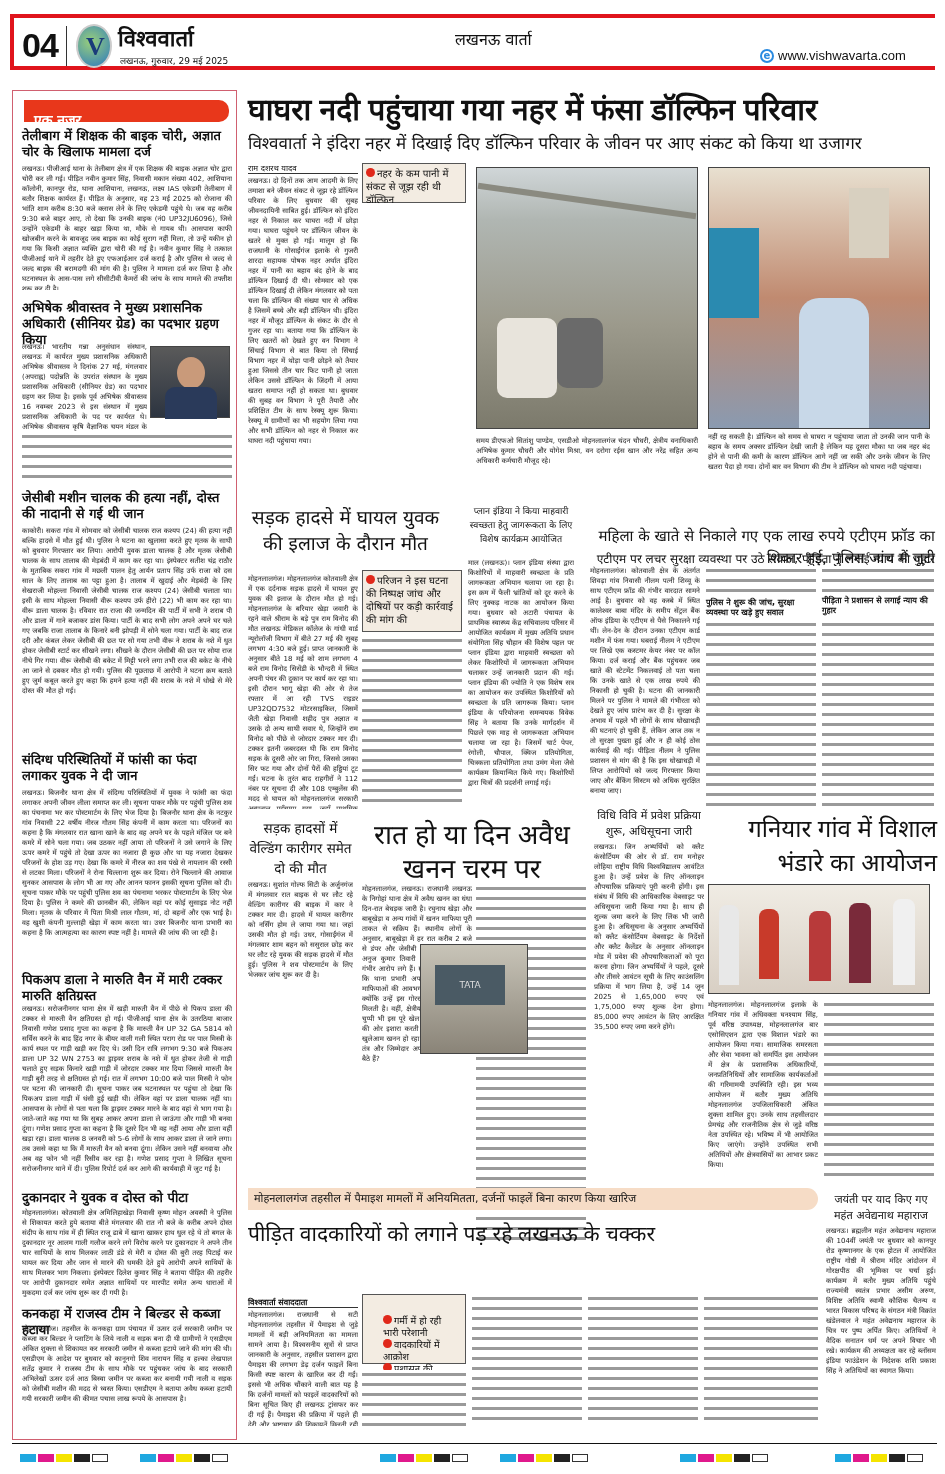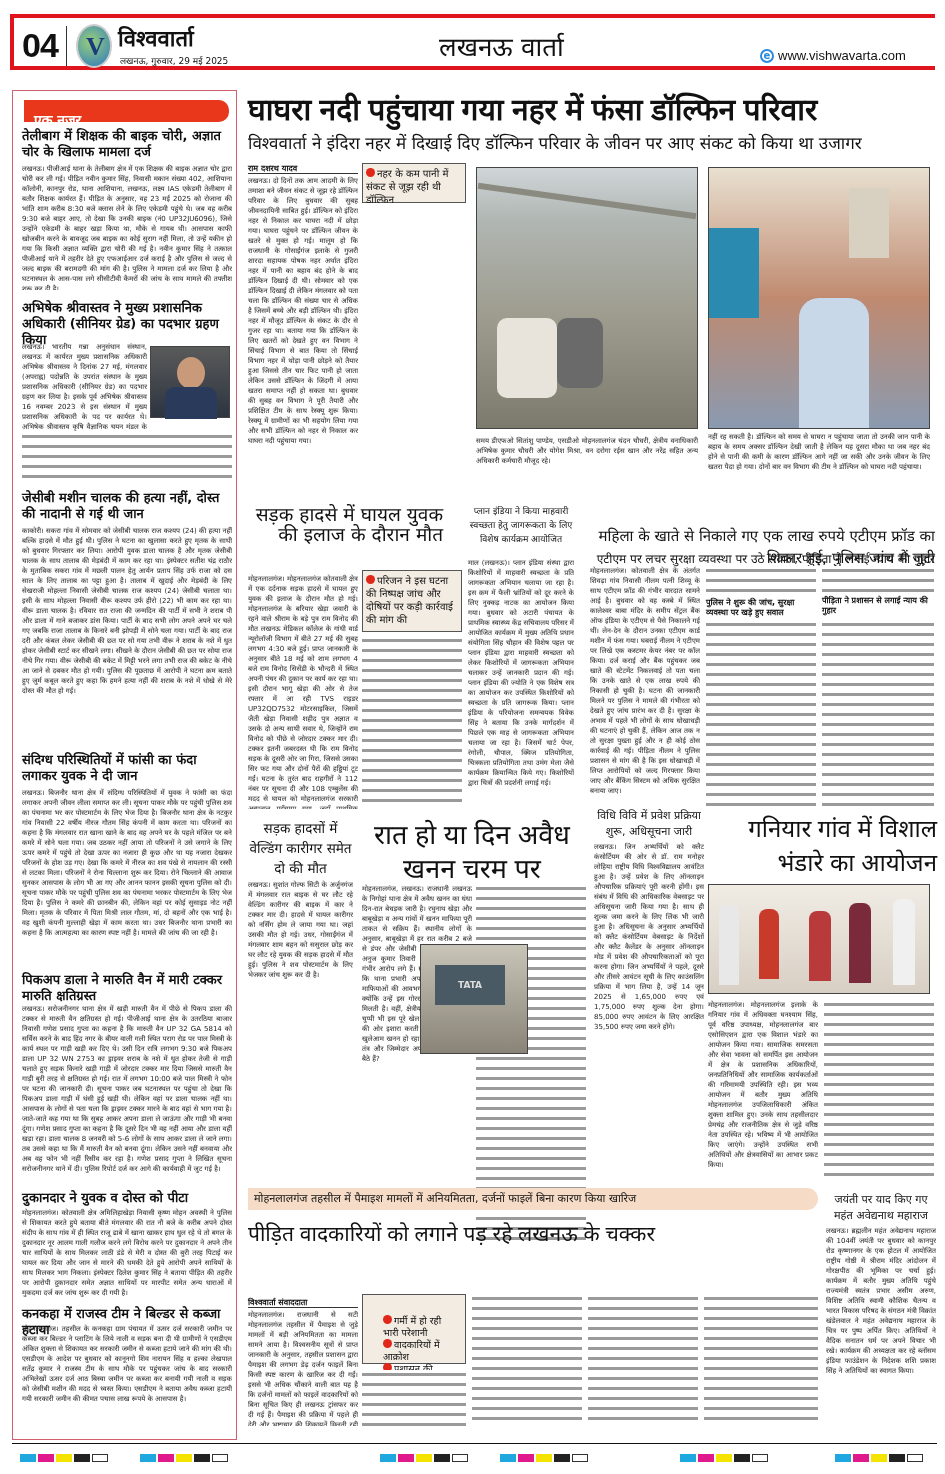--- a/index.html
+++ b/index.html
@@ -6,21 +6,21 @@
 body{width:945px;height:1474px;background:#fff;font-family:"DejaVu Sans",sans-serif;color:#111;position:relative;overflow:hidden}
 .abs{position:absolute}
 .hdr-box{left:10px;top:14px;width:925px;height:56px;border-top:4px solid #e0141c;border-left:4px solid #e0141c;border-bottom:4px solid #e0141c;}
 .hdr-box:before{content:"";position:absolute;left:-4px;top:-4px;width:30px;height:4px;background:#e0141c}
 .pg{left:22px;top:26px;font-family:"Liberation Sans",sans-serif;font-size:34px;font-weight:bold;letter-spacing:-1px}
 .pgsep{left:66px;top:26px;width:1px;height:40px;background:#333}
 .logo{left:76px;top:24px;width:36px;height:44px;border-radius:50%;background:radial-gradient(circle at 40% 40%,#9ad07a,#2a78c0);border:2px solid #ccc}
 .logo span{position:absolute;left:8px;top:6px;font-size:26px;font-weight:bold;color:#1a3c7a;font-family:"Liberation Serif",serif}
 .brand{left:118px;top:22px;font-size:22px;font-weight:bold}
 .brand-sub{left:120px;top:54px;font-size:9px}
-.section{left:439px;top:28px;font-size:26px}
+.section{left:455px;top:28px;font-size:16px}
 .left-col{left:12px;top:90px;width:225px;height:1350px;border:1px solid #d06070}
 .eknajar{left:24px;top:100px;width:205px;height:22px;background:#e8371b;border-radius:0 10px 10px 0;color:#fff;font-weight:bold;font-size:14px;padding:10px 10px}
 .h2{font-weight:bold;font-size:13px;line-height:16px}
 .h3{font-size:12.5px;line-height:15px;font-weight:bold}
 .body{font-size:7px;line-height:10px;color:#222;text-align:justify;overflow:hidden}
 .body.fill{background:repeating-linear-gradient(#fff 0,#fff 3px,#9a9a9a 3px,#9a9a9a 6px,#fff 6px,#fff 10px)}
 .bigh{font-weight:bold;font-family:"Liberation Sans",sans-serif;color:#111}
 .photo{background:#aaa;border:1px solid #444}
 .box{background:#f3ece2;border:1px solid #555}
 .dot{display:inline-block;width:9px;height:9px;border-radius:50%;background:#e0281a;margin-right:2px}
@@ -69,38 +69,38 @@
 <div class="abs body" style="left:22px;top:1004px;width:210px;height:176px">लखनऊ। सरोजनीनगर थाना क्षेत्र में खड़ी मारुती वैन में पीछे से पिकप डाला की टक्कर से मारुती वैन क्षतिग्रस्त हो गई। पीजीआई थाना क्षेत्र के उतरठिया बाजार निवासी गणेश प्रसाद गुप्ता का कहना है कि मारुती वैन UP 32 GA 5814 को सर्विस करने के बाद हिंद नगर के बीयर वाली गली स्थित पराग रोड पर पाल मिस्त्री के कार्य स्थल पर गाड़ी खड़ी कर दिए थे। उसी दिन रात्रि लगभग 9:30 बजे पिकअप डाला UP 32 WN 2753 का ड्राइवर शराब के नशे में धुत होकर तेजी से गाड़ी चलाते हुए सड़क किनारे खड़ी गाड़ी में जोरदार टक्कर मार दिया जिससे मारुती वैन गाड़ी बुरी तरह से क्षतिग्रस्त हो गई। रात में लगभग 10:00 बजे पाल मिस्त्री ने फोन पर घटना की जानकारी दी। सूचना पाकर जब घटनास्थल पर पहुंचा तो देखा कि पिकअप डाला गाड़ी में धंसी हुई खड़ी थी। लेकिन वहां पर डाला चालक नहीं था। आसपास के लोगों से पता चला कि ड्राइवर टक्कर मारने के बाद वहां से भाग गया है। जाते-जाते कह गया था कि सुबह आकर अपना डाला ले जाऊंगा और गाड़ी भी बनवा दूंगा। गणेश प्रसाद गुप्ता का कहना है कि दूसरे दिन भी वह नहीं आया और डाला वहीं खड़ा रहा। डाला चालक 8 जनवरी को 5-6 लोगों के साथ आकर डाला ले जाने लगा। तब उससे कहा था कि मैं मारुती वैन को बनवा दूंगा। लेकिन उसने नहीं बनवाया और अब वह फोन भी नहीं रिसीव कर रहा है। गणेश प्रसाद गुप्ता ने लिखित सूचना सरोजनीनगर थाने में दी। पुलिस रिपोर्ट दर्ज कर आगे की कार्यवाही में जुट गई है।</div>
 
 <div class="abs h2" style="left:22px;top:1190px;width:210px">दुकानदार ने युवक व दोस्त को पीटा</div>
 <div class="abs body" style="left:22px;top:1208px;width:210px;height:94px">मोहनलालगंज। कोतवाली क्षेत्र अमिलिहाखेड़ा निवासी कृष्ण मोहन अवस्थी ने पुलिस से शिकायत करते हुये बताया बीते मंगलवार की रात नौ बजे के करीब अपने दोस्त संदीप के साथ गांव में ही स्थित राजू ढाबे में खाना खाकर हाथ धुल रहे थे तो बगल के दुकानदार नूर आलम गाली गलौज करने लगे विरोध करने पर दुकानदार ने अपने तीन चार साथियों के साथ मिलकर लाठी डंडे से मेरी व दोस्त की बुरी तरह पिटाई कर घायल कर दिया और जान से मारने की धमकी देते हुये आरोपी अपने साथियों के साथ मिलकर भाग निकला। इंस्पेक्टर दिलेश कुमार सिंह ने बताया पीड़ित की तहरीर पर आरोपी दुकानदार समेत अज्ञात साथियों पर मारपीट समेत अन्य धाराओं में मुकदमा दर्ज कर जांच शुरू कर दी गयी है।</div>
 
 <div class="abs h2" style="left:22px;top:1306px;width:210px">कनकहा में राजस्व टीम ने बिल्डर से कब्जा हटाया</div>
 <div class="abs body" style="left:22px;top:1324px;width:210px;height:100px">मोहनलालगंज। तहसील के कनकहा ग्राम पंचायत में ऊसर दर्ज सरकारी जमीन पर कब्जा कर बिल्डर ने प्लाटिंग के लिये नाली व सड़क बना दी थी ग्रामीणों ने एसडीएम अंकित शुक्ला से शिकायत कर सरकारी जमीन से कब्जा हटाये जाने की मांग की थी। एसडीएम के आदेश पर बुधवार को कानूनगो शिव नारायन सिंह व हल्का लेखपाल सतेंद्र कुमार ने राजस्व टीम के साथ मौके पर पहुंचकर जांच के बाद सरकारी अभिलेखों ऊसर दर्ज आठ बिस्वा जमीन पर कब्जा कर बनायी गयी नाली व सड़क को जेसीबी मशीन की मदद से ध्वस्त किया। एसडीएम ने बताया अवैध कब्जा हटायी गयी सरकारी जमीन की कीमत पचास लाख रूपये के आसपास है।</div>
 
 <div class="abs bigh" style="left:248px;top:92px;width:690px;font-size:30px;line-height:36px">घाघरा नदी पहुंचाया गया नहर में फंसा डॉल्फिन परिवार</div>
 <div class="abs" style="left:248px;top:132px;width:690px;font-size:17px;line-height:22px">विश्ववार्ता ने इंदिरा नहर में दिखाई दिए डॉल्फिन परिवार के जीवन पर आए संकट को किया था उजागर</div>
-<div class="abs" style="left:248px;top:162px;width:110px;font-size:8px;font-weight:bold;border-bottom:1px solid #333">राम दशरथ यादव</div>
+<div class="abs" style="left:248px;top:162px;width:110px;font-size:8px;font-weight:normal;border-bottom:1px solid #333">राम दशरथ यादव</div>
 <div class="abs body" style="left:248px;top:176px;width:110px;height:296px">लखनऊ। दो दिनों तक आम आदमी के लिए तमाशा बने जीवन संकट से जूझ रहे डॉल्फिन परिवार के लिए बुधवार की सुबह जीवनदायिनी साबित हुई। डॉल्फिन को इंदिरा नहर से निकाल कर घाघरा नदी में छोड़ा गया। घाघरा पहुंचने पर डॉल्फिन जीवन के खतरे से मुक्त हो गई। मालूम हो कि राजधानी के गोसाईंगंज इलाके से गुजरी शारदा सहायक पोषक नहर अर्थात इंदिरा नहर में पानी का बहाव बंद होने के बाद डॉल्फिन दिखाई दी थी। सोमवार को एक डॉल्फिन दिखाई दी लेकिन मंगलवार को पता चला कि डॉल्फिन की संख्या चार से अधिक है जिसमें बच्चे और बड़ी डॉल्फिन थी। इंदिरा नहर में मौजूद डॉल्फिन के संकट के दौर से गुजर रहा था। बताया गया कि डॉल्फिन के लिए खतरों को देखते हुए वन विभाग ने सिंचाई विभाग से बात किया तो सिंचाई विभाग नहर में थोड़ा पानी छोड़ने को तैयार हुआ जिससे तीन चार फिट पानी हो जाता लेकिन उससे डॉल्फिन के जिंदगी में आया खतरा समाप्त नहीं हो सकता था। बुधवार की सुबह वन विभाग ने पूरी तैयारी और प्रशिक्षित टीम के साथ रेस्क्यू शुरू किया। रेस्क्यू में ग्रामीणों का भी सहयोग लिया गया और सभी डॉल्फिन को नहर से निकाल कर घाघरा नदी पहुंचाया गया।</div>
 <div class="abs box" style="left:362px;top:163px;width:104px;height:40px;padding:3px;font-size:10px;line-height:13px"><span class="dot"></span><span>नहर के कम पानी में संकट से जूझ रही थी डॉल्फिन</span></div>
 <div class="abs body" style="left:362px;top:208px;width:104px;height:264px"></div>
 <div class="abs photo" style="left:476px;top:167px;width:222px;height:262px;background:linear-gradient(#d0d6d8 0,#b0b6b2 20%,#9c9a8c 60%,#7c7a6c 100%)">
   <div style="position:absolute;left:0;top:30px;width:220px;height:6px;background:#8a8a80;transform:rotate(8deg)"></div>
   <div style="position:absolute;left:20px;top:150px;width:60px;height:80px;background:#e8e4dc;border-radius:10px"></div>
   <div style="position:absolute;left:80px;top:150px;width:46px;height:70px;background:#6a6a6a;border-radius:10px"></div>
 </div>
 <div class="abs photo" style="left:708px;top:167px;width:222px;height:262px;background:linear-gradient(#e8e0d0,#c08a70 50%,#8a9ab0)">
   <div style="position:absolute;left:0;top:60px;width:50px;height:90px;background:#2a8ab0"></div>
   <div style="position:absolute;left:90px;top:130px;width:70px;height:130px;background:#c8d8e8;border-radius:20px 20px 0 0"></div>
   <div style="position:absolute;left:140px;top:20px;width:40px;height:70px;background:#d8d0c0"></div>
 </div>
 <div class="abs body" style="left:476px;top:436px;width:222px;height:38px">समय डीएफओ सितांशु पाण्डेय, एसडीओ मोहनलालगंज चंदन चौधरी, क्षेत्रीय वनाधिकारी अभिषेक कुमार चौधरी और योगेश मिश्रा, वन दरोगा रईस खान और नरेंद्र सहित अन्य अधिकारी कर्मचारी मौजूद रहे।</div>
 <div class="abs body" style="left:708px;top:432px;width:222px;height:38px">नहीं रह सकती है। डॉल्फिन को समय से घाघरा न पहुंचाया जाता तो उनकी जान पानी के बहाव के समय अक्सर डॉल्फिन देखी जाती है लेकिन यह दूसरा मौका था जब नहर बंद होने से पानी की कमी के कारण डॉल्फिन आगे नहीं जा सकी और उनके जीवन के लिए खतरा पैदा हो गया। दोनों बार वन विभाग की टीम ने डॉल्फिन को घाघरा नदी पहुंचाया।</div>
 
-<div class="abs" style="left:248px;top:504px;width:195px;font-size:19px;line-height:20px;text-align:right">सड़क हादसे में घायल युवक की इलाज के दौरान मौत</div>
+<div class="abs" style="left:248px;top:504px;width:195px;font-size:19px;line-height:26px;text-align:center">सड़क हादसे में घायल युवक की इलाज के दौरान मौत</div>
 <div class="abs body" style="left:248px;top:574px;width:110px;height:235px">मोहनलालगंज। मोहनलालगंज कोतवाली क्षेत्र में एक दर्दनाक सड़क हादसे में घायल हुए युवक की इलाज के दौरान मौत हो गई। मोहनलालगंज के बरियार खेड़ा जवारी के रहने वाले श्रीराम के बड़े पुत्र राम विनोद की मौत लखनऊ मेडिकल कॉलेज के गांधी वार्ड न्यूरोलॉजी विभाग में बीते 27 मई की सुबह लगभग 4:30 बजे हुई। प्राप्त जानकारी के अनुसार बीते 18 मई को शाम लगभग 4 बजे राम विनोद सिसेंडी के भौन्दरी में स्थित अपनी पंचर की दुकान पर कार्य कर रहा था। इसी दौरान भागू खेड़ा की ओर से तेज रफ्तार में आ रही TVS राइडर UP32QD7532 मोटरसाइकिल, जिसमें जैती खेड़ा निवासी शहीद पुत्र अज्ञात व उसके दो अन्य साथी सवार थे, जिन्होंने राम विनोद को पीछे से जोरदार टक्कर मार दी। टक्कर इतनी जबरदस्त थी कि राम विनोद सड़क के दूसरी ओर जा गिरा, जिससे उसका सिर फट गया और दोनों पैरों की हड्डियां टूट गईं। घटना के तुरंत बाद राहगीरों ने 112 नंबर पर सूचना दी और 108 एम्बुलेंस की मदद से घायल को मोहनलालगंज सरकारी अस्पताल पहुँचाया गया, जहाँ प्राथमिक इलाज के बाद उसे लखनऊ के ट्रॉमा सेंटर रेफर कर दिया गया। लगातार इलाज के बावजूद राम विनोद की स्थिति नाजुक बनी रही और अंततः 27 मई को उसकी मौत हो गई। इस घटना से मृतक के परिवार में शोक की लहर है और ग्रामीणों में भी गहरा दुःख व्याप्त है। परिजन ने इस घटना की निष्पक्ष जांच और दोषियों पर कड़ी कार्रवाई की मांग की है। पुलिस मामले की जांच कर रही है।</div>
 <div class="abs box" style="left:362px;top:570px;width:100px;height:62px;padding:3px;font-size:10px;line-height:13px"><span class="dot"></span><span>परिजन ने इस घटना की निष्पक्ष जांच और दोषियों पर कड़ी कार्रवाई की मांग की</span></div>
 <div class="abs body fill" style="left:362px;top:636px;width:100px;height:172px"></div>
 
 <div class="abs" style="left:468px;top:504px;width:106px;font-size:9px;line-height:14px;text-align:center">प्लान इंडिया ने किया माहवारी स्वच्छता हेतु जागरूकता के लिए विशेष कार्यक्रम आयोजित</div>
 <div class="abs body" style="left:468px;top:558px;width:106px;height:250px">माल (लखनऊ)। प्लान इंडिया संस्था द्वारा किशोरियों में माहवारी स्वच्छता के प्रति जागरूकता अभियान चलाया जा रहा है। इस क्रम में फैली भ्रांतियों को दूर करने के लिए नुक्कड़ नाटक का आयोजन किया गया। बुधवार को अटारी पंचायत के प्राथमिक स्वास्थ्य केंद्र सचिवालय परिसर में आयोजित कार्यक्रम में मुख्य अतिथि प्रधान संयोगिता सिंह चौहान की विशेष पहल पर प्लान इंडिया द्वारा माहवारी स्वच्छता को लेकर किशोरियों में जागरूकता अभियान चलाकर उन्हें जानकारी प्रदान की गई। प्लान इंडिया की ज्योति ने एक विशेष सत्र का आयोजन कर उपस्थित किशोरियों को स्वच्छता के प्रति जागरूक किया। प्लान इंडिया के परियोजना समन्वयक विवेक सिंह ने बताया कि उनके मार्गदर्शन में पिछले एक माह से जागरूकता अभियान चलाया जा रहा है। जिसमें चार्ट पेपर, रंगोली, चौपाल, क्विज प्रतियोगिता, चित्रकला प्रतियोगिता तथा उमंग मेला जैसे कार्यक्रम क्रियान्वित किये गए। किशोरियों द्वारा चित्रों की प्रदर्शनी लगाई गई।</div>
 
 <div class="abs" style="left:590px;top:525px;width:345px;font-size:15px;line-height:22px;text-align:right">महिला के खाते से निकाले गए एक लाख रुपये एटीएम फ्रॉड का शिकार हुई, पुलिस जांच में जुटी</div>
 <div class="abs" style="left:590px;top:550px;width:345px;font-size:12px;text-align:right">एटीएम पर लचर सुरक्षा व्यवस्था पर उठे सवाल, पीड़िता ने लगाई न्याय की गुहार</div>
 <div class="abs body" style="left:590px;top:566px;width:110px;height:240px">मोहनलालगंज। कोतवाली क्षेत्र के अंतर्गत शिवढ़ा गांव निवासी नीलम पत्नी शिव्वू के साथ एटीएम फ्रॉड की गंभीर वारदात सामने आई है। बुधवार को वह कस्बे में स्थित कालेश्वर बाबा मंदिर के समीप सेंट्रल बैंक ऑफ इंडिया के एटीएम से पैसे निकालने गई थीं। लेन-देन के दौरान उनका एटीएम कार्ड मशीन में फंस गया। घबराई नीलम ने एटीएम पर लिखे एक कस्टमर केयर नंबर पर कॉल किया। दर्ज कराई और बैंक पहुंचकर जब खाते की स्टेटमेंट निकलवाई तो पता चला कि उनके खाते से एक लाख रुपये की निकासी हो चुकी है। घटना की जानकारी मिलने पर पुलिस ने मामले की गंभीरता को देखते हुए जांच प्रारंभ कर दी है। सुरक्षा के अभाव में पहले भी लोगों के साथ धोखाधड़ी की घटनाएं हो चुकी हैं, लेकिन आज तक न तो सुरक्षा पुख्ता हुई और न ही कोई ठोस कार्रवाई की गई। पीड़िता नीलम ने पुलिस प्रशासन से मांग की है कि इस धोखाधड़ी में लिप्त आरोपियों को जल्द गिरफ्तार किया जाए और बैंकिंग सिस्टम को अधिक सुरक्षित बनाया जाए।</div>
@@ -111,21 +111,21 @@
 <div class="abs h3" style="left:822px;top:596px;width:112px;font-size:8px;line-height:10px">पीड़िता ने प्रशासन से लगाई न्याय की गुहार</div>
 <div class="abs body fill" style="left:822px;top:620px;width:112px;height:186px"></div>
 
 <div class="abs" style="left:248px;top:818px;width:105px;font-size:13.5px;line-height:20px;text-align:center">सड़क हादसों में वेल्डिंग कारीगर समेत दो की मौत</div>
 <div class="abs body" style="left:248px;top:880px;width:105px;height:360px">लखनऊ। सुशांत गोल्फ सिटी के अर्जुनगंज में मंगलवार रात बाइक से घर लौट रहे वेल्डिंग कारीगर की बाइक में कार ने टक्कर मार दी। हादसे में घायल कारीगर को नर्सिंग होम ले जाया गया था। जहां उसकी मौत हो गई। उधर, गोसाईंगंज में मंगलवार शाम बहन को ससुराल छोड़ कर घर लौट रहे युवक की सड़क हादसे में मौत हुई। पुलिस ने शव पोस्टमार्टम के लिए भेजकर जांच शुरू कर दी है।</div>
 
 <div class="abs bigh" style="left:362px;top:818px;width:220px;font-size:27px;line-height:34px;text-align:center;font-weight:normal">रात हो या दिन अवैध खनन चरम पर</div>
 <div class="abs body" style="left:362px;top:884px;width:110px;height:356px">मोहनलालगंज, लखनऊ। राजधानी लखनऊ के निगोहां थाना क्षेत्र में अवैध खनन का धंधा दिन-रात बेधड़क जारी है। रघुनाथ खेड़ा और बाबूखेड़ा व अन्य गांवों में खनन माफिया पूरी ताकत से सक्रिय हैं। स्थानीय लोगों के अनुसार, बाबूखेड़ा में हर रात करीब 2 बजे से डंपर और जेसीबी निगोहां थाना प्रभारी अनुज कुमार तिवारी की भूमिका पर भी गंभीर आरोप लगे हैं। ग्रामीणों का कहना है कि थाना प्रभारी अपने केबिन में खनन माफियाओं की आवभगत में व्यस्त रहते हैं, क्योंकि उन्हें इस गोरखधंधे से मोटी रकम मिलती है। वहीं, क्षेत्रीय खनन निरीक्षक की चुप्पी भी इस पूरे खेल में उसकी संलिप्तता की ओर इशारा करती है। जब पूरे क्षेत्र में खुलेआम खनन हो रहा है, तो फिर निगरानी तंत्र और जिम्मेदार अफसर आंखें मूंदे क्यों बैठे हैं?</div>
 <div class="abs body fill" style="left:476px;top:884px;width:110px;height:356px"></div>
 <div class="abs photo" style="left:420px;top:944px;width:108px;height:110px;background:linear-gradient(#c8c4b8,#8a8478)">
-  <div style="position:absolute;left:14px;top:20px;width:70px;height:40px;background:#4a5a64;color:#ddd;font-size:9px;font-weight:bold;text-align:center;line-height:40px">TATA</div>
+  <div style="position:absolute;left:14px;top:20px;width:70px;height:40px;background:#4a5a64;color:#ddd;font-size:9px;font-weight:normal;text-align:center;line-height:40px">TATA</div>
 </div>
 
 <div class="abs" style="left:594px;top:808px;width:110px;font-size:11px;line-height:16px;text-align:center">विधि विवि में प्रवेश प्रक्रिया शुरू, अधिसूचना जारी</div>
 <div class="abs body" style="left:594px;top:842px;width:110px;height:396px">लखनऊ। जिन अभ्यर्थियों को क्लैट कंसोर्टियम की ओर से डॉ. राम मनोहर लोहिया राष्ट्रीय विधि विश्वविद्यालय आवंटित हुआ है। उन्हें प्रवेश के लिए ऑनलाइन औपचारिक प्रक्रियाएं पूरी करनी होंगी। इस संबंध में विधि की आधिकारिक वेबसाइट पर अधिसूचना जारी किया गया है। साथ ही शुल्क जमा करने के लिए लिंक भी जारी हुआ है। अधिसूचना के अनुसार अभ्यर्थियों को क्लैट कंसोर्टियम वेबसाइट के निर्देशों और क्लैट कैलेंडर के अनुसार ऑनलाइन मोड में प्रवेश की औपचारिकताओं को पूरा करना होगा। जिन अभ्यर्थियों ने पहले, दूसरे और तीसरे आवंटन सूची के लिए काउंसलिंग प्रक्रिया में भाग लिया है, उन्हें 14 जून 2025 से 1,65,000 रुपए एवं 1,75,000 रुपए शुल्क देना होगा। 85,000 रुपए आवंटन के लिए आरक्षित 35,500 रुपए जमा करने होंगे।</div>
 
 <div class="abs bigh" style="left:712px;top:812px;width:225px;font-size:24px;line-height:34px;text-align:right;font-weight:normal">गनियार गांव में विशाल भंडारे का आयोजन</div>
 <div class="abs photo" style="left:708px;top:884px;width:222px;height:110px;background:linear-gradient(#f0ece4,#d8cfc4)">
   <div style="position:absolute;left:10px;top:20px;width:20px;height:80px;background:#e8e8e8;border-radius:8px 8px 0 0"></div>
   <div style="position:absolute;left:50px;top:24px;width:20px;height:70px;background:#c83a2a;border-radius:8px 8px 0 0"></div>
   <div style="position:absolute;left:100px;top:26px;width:22px;height:70px;background:#b83a3a;border-radius:8px 8px 0 0"></div>

